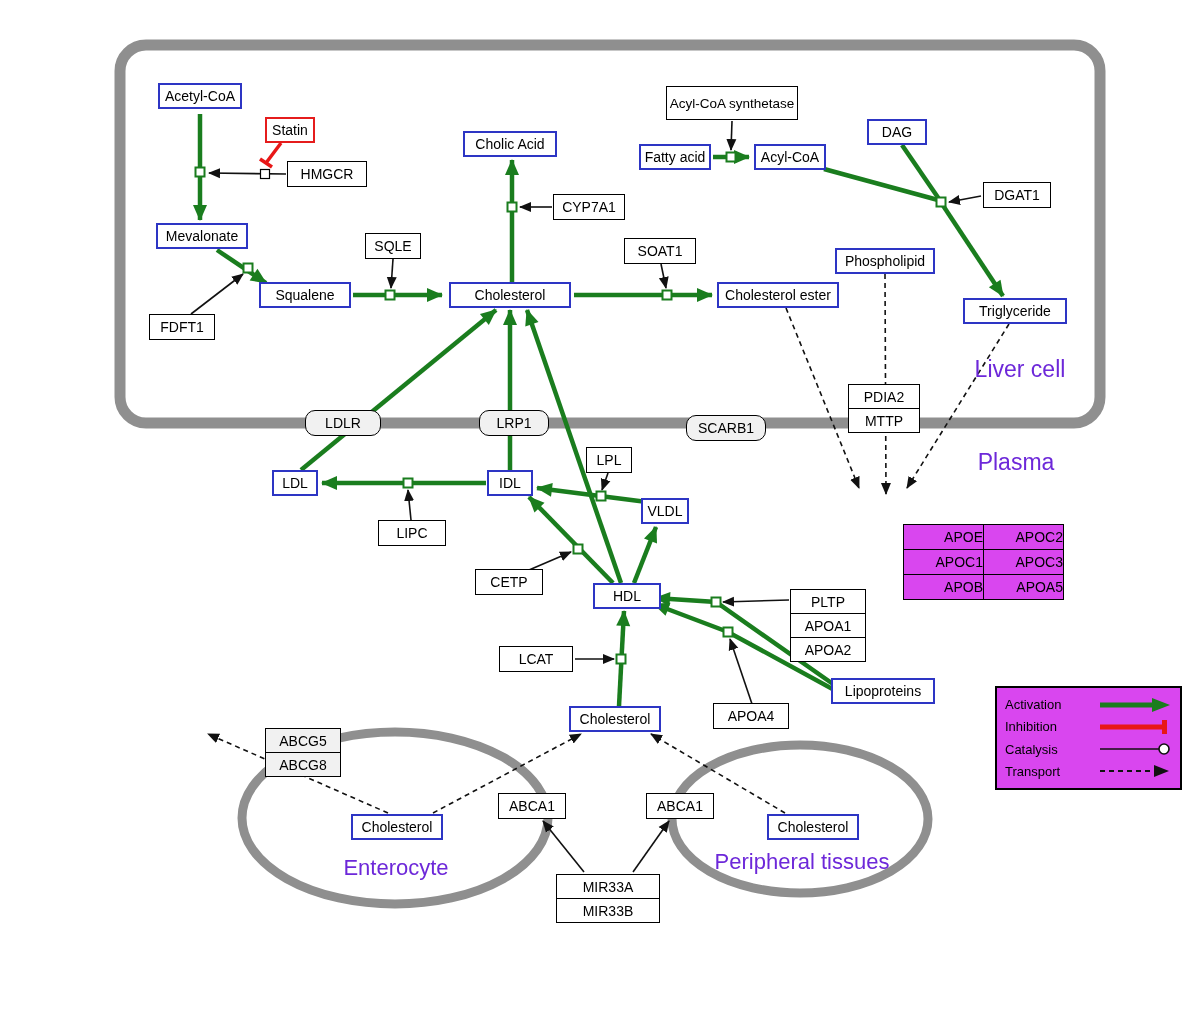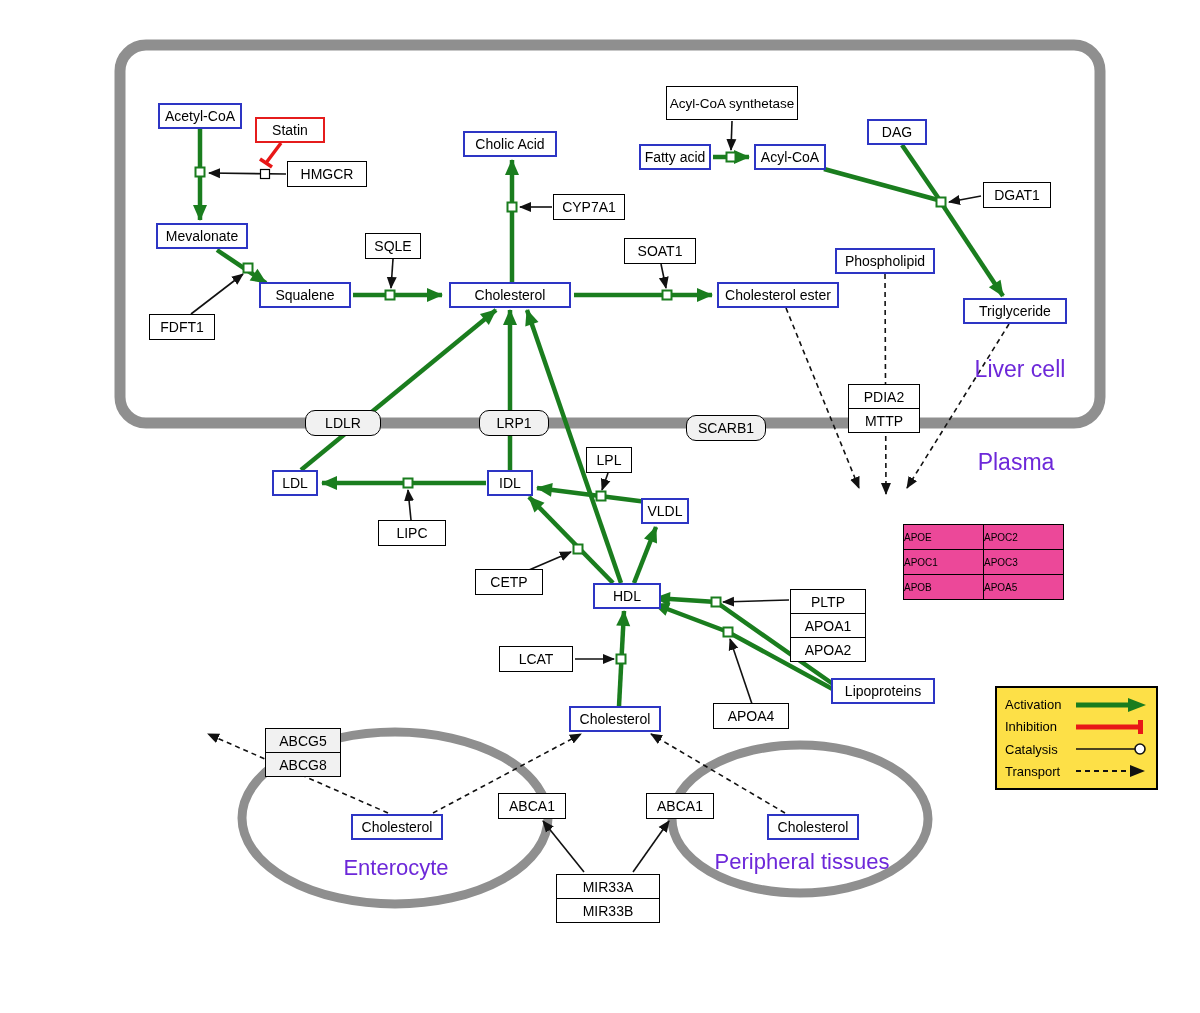--- a/index.html
+++ b/index.html
@@ -26,27 +26,27 @@
   .tall{height:34px;white-space:normal;font-size:13.5px;line-height:15px;}
 
   
   .stack{position:absolute;}
   .stack-cell{height:25px;margin-top:-1px;border:1px solid #000;background:#f1f1f1;display:flex;align-items:center;
         justify-content:center;font-size:14px;box-sizing:border-box;}
   .stack-cell:first-child{margin-top:0;}
   .stack-white .stack-cell{background:#fff;}
 
   .apo-table{position:absolute;border-collapse:collapse;}
-  .apo-table td{border:1px solid #000;width:79px;height:24px;text-align:left;font-size:10px;background:#ec4899;padding:0;}
+  .apo-table td{border:1px solid #000;width:79px;height:24px;text-align:right;font-size:14px;background:#d946ef;padding:0;}
 
   
   .region-label{position:absolute;transform:translate(-50%,-50%);font-weight:normal;color:#6d28d9;font-size:23px;white-space:nowrap;}
 
   
-  .legend{position:absolute;left:995px;top:686px;width:163px;height:104px;border:2px solid #000;background:#fde047;
+  .legend{position:absolute;left:995px;top:686px;width:187px;height:104px;border:2px solid #000;background:#d946ef;
         box-sizing:border-box;padding:6px 8px;display:flex;flex-direction:column;justify-content:space-between;}
   .legend-row{display:flex;align-items:center;justify-content:space-between;height:21px;}
   .legend-row span{font-size:13px;color:#000;}
   .legend-row svg{width:74px;height:18px;flex:none;}
 </style>
 </head>
 <body>
 
 <div id="stage">
 
@@ -120,41 +120,41 @@
         <rect x="723.5" y="627.5" width="9" height="9" class="rx-node"></rect>
         <rect x="260.5" y="169.5" width="9" height="9" class="rx-conn"></rect>
       </g>
   </svg>
 
   <div class="region-label" style="left:1020px;top:369px;">Liver cell</div>
   <div class="region-label" style="left:1016px;top:462px;">Plasma</div>
   <div class="region-label" style="left:396px;top:868px;font-size:22px;">Enterocyte</div>
   <div class="region-label" style="left:802px;top:862px;font-size:22px;">Peripheral tissues</div>
 
-  <div class="node met" style="left:200px;top:116px;width:84px;">Acetyl-CoA</div>
+  <div class="node met" style="left:200px;top:96px;width:84px;">Acetyl-CoA</div>
   <div class="node met" style="left:202px;top:236px;width:92px;">Mevalonate</div>
   <div class="node met" style="left:305px;top:295px;width:92px;">Squalene</div>
   <div class="node met" style="left:510px;top:295px;width:122px;">Cholesterol</div>
   <div class="node met" style="left:510px;top:144px;width:94px;">Cholic Acid</div>
   <div class="node met" style="left:675px;top:157px;width:72px;">Fatty acid</div>
   <div class="node met" style="left:790px;top:157px;width:72px;">Acyl-CoA</div>
   <div class="node met" style="left:897px;top:132px;width:60px;">DAG</div>
   <div class="node met" style="left:885px;top:261px;width:100px;">Phospholipid</div>
   <div class="node met" style="left:778px;top:295px;width:122px;">Cholesterol ester</div>
   <div class="node met" style="left:1015px;top:311px;width:104px;">Triglyceride</div>
   <div class="node met" style="left:295px;top:483px;width:46px;">LDL</div>
   <div class="node met" style="left:510px;top:483px;width:46px;">IDL</div>
   <div class="node met" style="left:665px;top:511px;width:48px;">VLDL</div>
   <div class="node met" style="left:627px;top:596px;width:68px;">HDL</div>
   <div class="node met" style="left:615px;top:719px;width:92px;">Cholesterol</div>
   <div class="node met" style="left:883px;top:691px;width:104px;">Lipoproteins</div>
   <div class="node met" style="left:397px;top:827px;width:92px;">Cholesterol</div>
   <div class="node met" style="left:813px;top:827px;width:92px;">Cholesterol</div>
 
-  <div class="node inh" style="left:290px;top:130px;width:70px;">Statin</div>
+  <div class="node inh" style="left:290px;top:130px;width:50px;">Statin</div>
 
   <div class="node enz" style="left:327px;top:174px;width:80px;">HMGCR</div>
   <div class="node enz" style="left:182px;top:327px;width:66px;">FDFT1</div>
   <div class="node enz" style="left:393px;top:246px;width:56px;">SQLE</div>
   <div class="node enz" style="left:589px;top:207px;width:72px;">CYP7A1</div>
   <div class="node enz" style="left:660px;top:251px;width:72px;">SOAT1</div>
   <div class="node enz tall" style="left:732px;top:103px;width:132px;">Acyl-CoA synthetase</div>
   <div class="node enz" style="left:1017px;top:195px;width:68px;">DGAT1</div>
   <div class="node enz mem" style="left:343px;top:423px;width:76px;">LDLR</div>
   <div class="node enz mem" style="left:514px;top:423px;width:70px;">LRP1</div>

